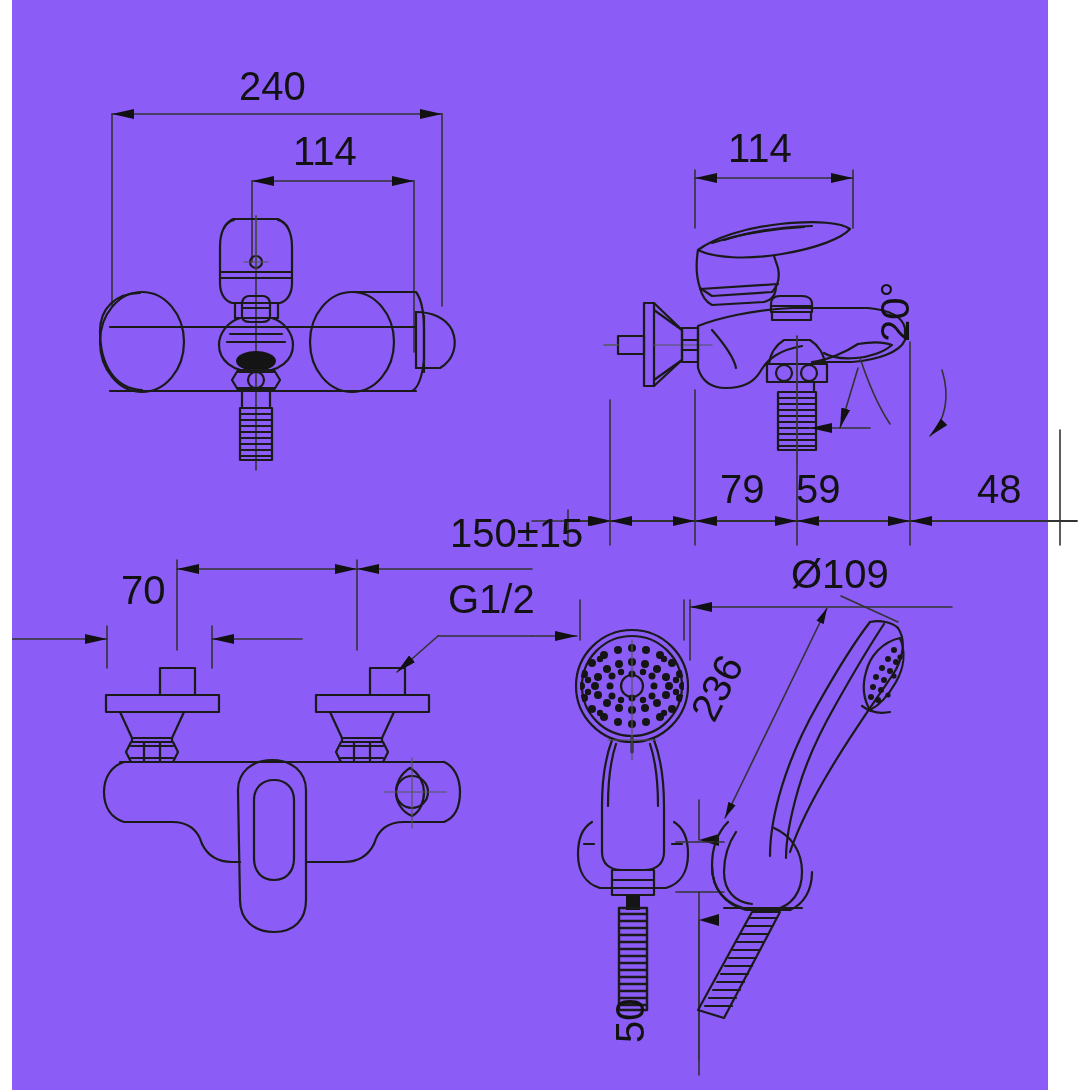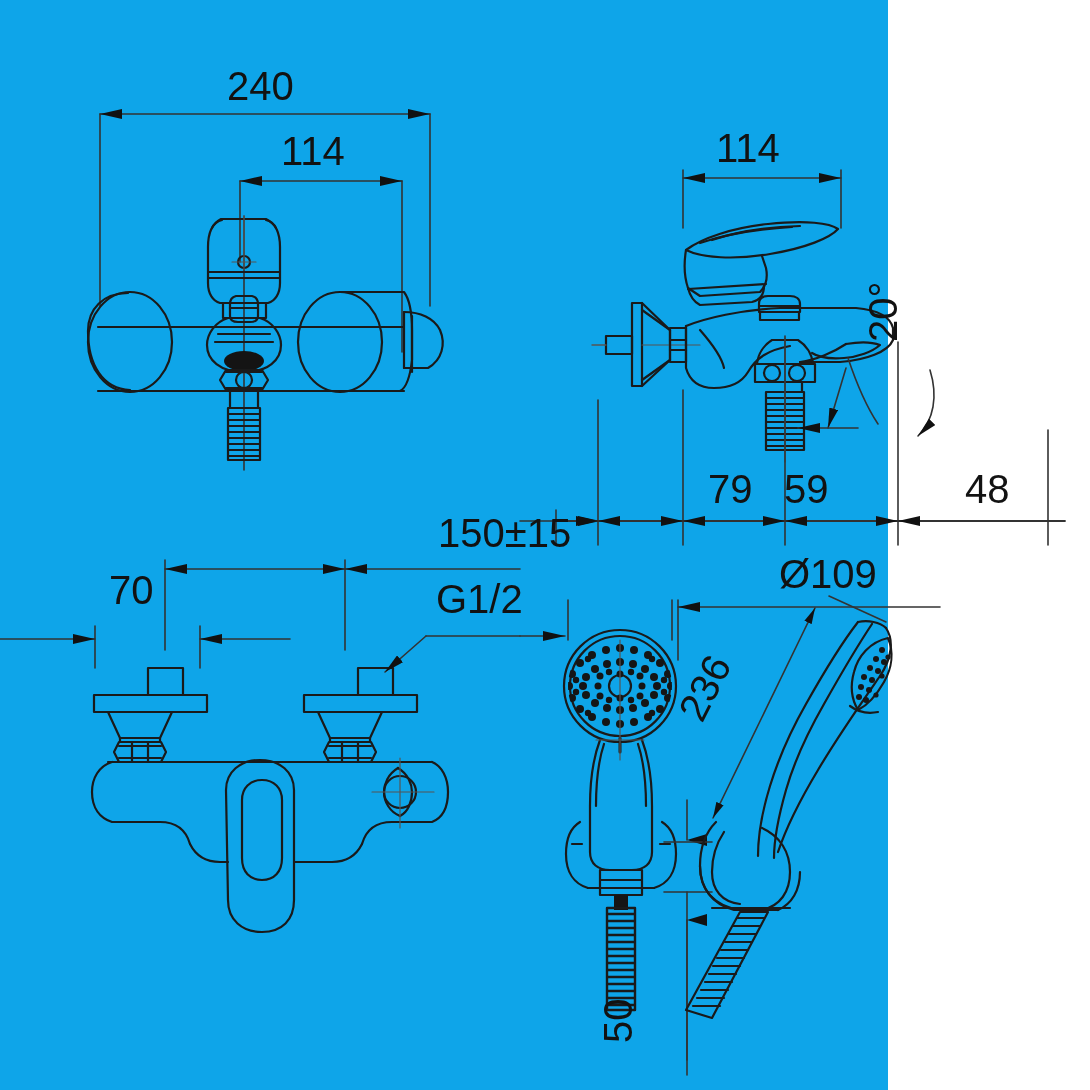--- a/index.html
+++ b/index.html
@@ -8,23 +8,24 @@
     background: #ffffff;
   }
   body {
     width: 1090px;
     height: 1090px;
     font-family: "Liberation Sans", sans-serif;
     overflow: hidden;
   }
   #sheet {
     position: relative;
-    width: 888px;
+    width: 1036px;
     height: 1090px;
-    background: #0ea5e9;
+    background: #8b5cf6;
+    margin-left: 12px;
   }
   #drawing {
     position: absolute;
     left: 0;
     top: 0;
   }
   .dimtext {
     font-family: "Liberation Sans", sans-serif;
     font-size: 40px;
     fill: #121212;

